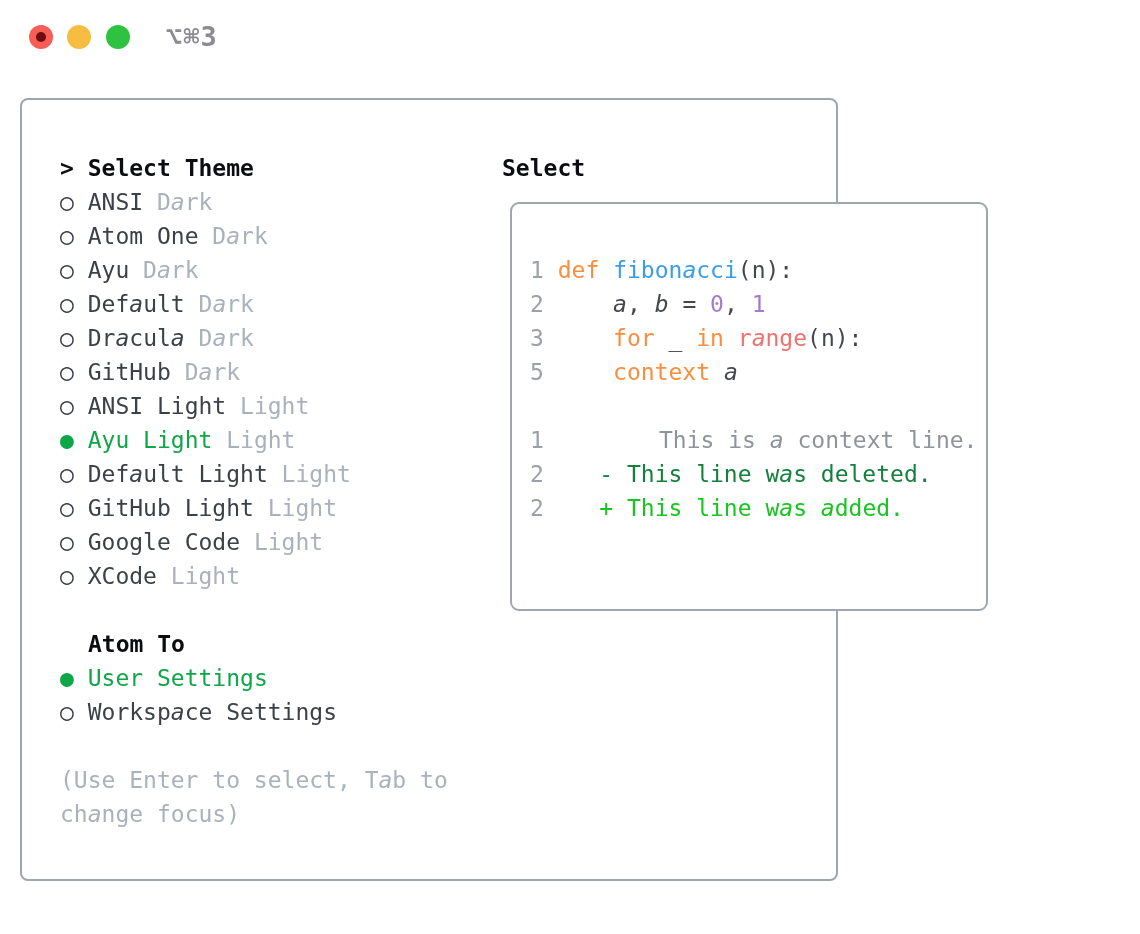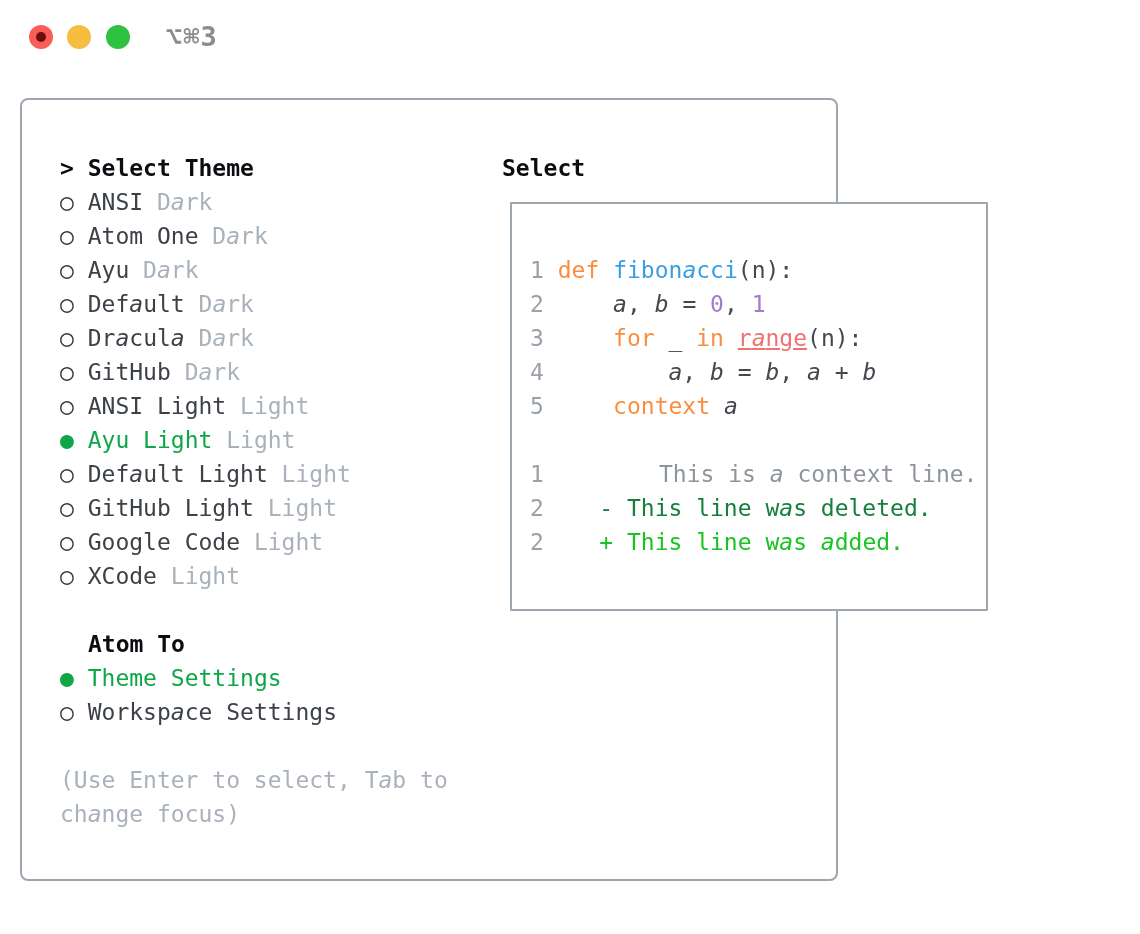--- a/index.html
+++ b/index.html
@@ -22,29 +22,29 @@
   i{font-style:italic;}
   
   .list{position:absolute;white-space:pre;}
   .row{height:34px;white-space:pre;}
   .bullet{color:#3A3F46;}
   .row .name{color:#3C4148;}
   .row.sel .bullet,.row.sel .name{color:#0FA647;}
   .muted{color:#A9B1BB;}
   
   .pbox{position:absolute;left:488px;top:102px;width:478px;height:409px;box-sizing:border-box;
-        border:2px solid #9EA6B0;border-radius:1px;background:#ffffff;}
+        border:2px solid #9EA6B0;border-radius:9px;background:#ffffff;}
   .plines{position:absolute;left:18px;top:49px;}
   .cline{height:34px;white-space:pre;}
   .s-ln{color:#9AA1A9;}
   .s-code{color:#44484E;}
   .s-kw{color:#FA8D3E;}
   .s-fn{color:#399EE6;}
   .s-num{color:#A37ACC;}
-  .s-rng{color:#F0716F;text-decoration:underline;}
+  .s-rng{color:#F0716F;}
   .s-var{color:#44484E;font-style:italic;}
   .s-ctx{color:#8D949C;margin-left:32px;}
   .s-del{color:#15803d;}
   .s-add{color:#17C420;}
 </style>
 </head>
 <body>
 
 <div class="window">
 
@@ -58,32 +58,31 @@
   </div>
 
   <div class="panel">
 
     <div class="line hdr" style="left:38px;top:51px;"><span>&gt; </span><span>Select Theme</span></div>
 
     <div class="list" id="theme-list" style="left:38px;top:85px;"><div class="row"><span class="bullet">○</span><span> </span><span class="name">ANSI</span><span class="muted"> D<i>a</i>rk</span></div><div class="row"><span class="bullet">○</span><span> </span><span class="name">Atom One</span><span class="muted"> D<i>a</i>rk</span></div><div class="row"><span class="bullet">○</span><span> </span><span class="name">Ayu</span><span class="muted"> D<i>a</i>rk</span></div><div class="row"><span class="bullet">○</span><span> </span><span class="name">Def<i>a</i>ult</span><span class="muted"> D<i>a</i>rk</span></div><div class="row"><span class="bullet">○</span><span> </span><span class="name">Dr<i>a</i>cul<i>a</i></span><span class="muted"> D<i>a</i>rk</span></div><div class="row"><span class="bullet">○</span><span> </span><span class="name">GitHub</span><span class="muted"> D<i>a</i>rk</span></div><div class="row"><span class="bullet">○</span><span> </span><span class="name">ANSI Light</span><span class="muted"> Light</span></div><div class="row sel"><span class="bullet">●</span><span> </span><span class="name">Ayu Light</span><span class="muted"> Light</span></div><div class="row"><span class="bullet">○</span><span> </span><span class="name">Def<i>a</i>ult Light</span><span class="muted"> Light</span></div><div class="row"><span class="bullet">○</span><span> </span><span class="name">GitHub Light</span><span class="muted"> Light</span></div><div class="row"><span class="bullet">○</span><span> </span><span class="name">Google Code</span><span class="muted"> Light</span></div><div class="row"><span class="bullet">○</span><span> </span><span class="name">XCode</span><span class="muted"> Light</span></div></div>
 
     <div class="line hdr" style="left:66px;top:527px;">Atom To</div>
 
-    <div class="list" id="apply-list" style="left:38px;top:561px;"><div class="row sel"><span class="bullet">●</span><span> </span><span class="name">Theme Settings</span></div><div class="row"><span class="bullet">○</span><span> </span><span class="name">Worksp<i>a</i>ce Settings</span></div></div>
+    <div class="list" id="apply-list" style="left:38px;top:561px;"><div class="row sel"><span class="bullet">●</span><span> </span><span class="name">User Settings</span></div><div class="row"><span class="bullet">○</span><span> </span><span class="name">Worksp<i>a</i>ce Settings</span></div></div>
 
     <div class="list muted" id="hint-lines" style="left:38px;top:663px;"><div class="row">(Use Enter to select, T<i>a</i>b to</div><div class="row">ch<i>a</i>nge focus)</div></div>
 
     <div class="line hdr" style="left:480px;top:51px;">Select</div>
 
     <div class="pbox">
       <div class="plines" id="preview-lines">
           <div class="cline"><span class="s-ln">1</span><span class="s-code"> </span><span class="s-kw">def</span><span class="s-code"> </span><span class="s-fn">fibon<i>a</i>cci</span><span class="s-code">(n):</span></div>
           <div class="cline"><span class="s-ln">2</span><span class="s-code">     </span><span class="s-var"><i>a</i></span><span class="s-code">, </span><span class="s-var">b</span><span class="s-code"> = </span><span class="s-num">0</span><span class="s-code">, </span><span class="s-num">1</span></div>
           <div class="cline"><span class="s-ln">3</span><span class="s-code">     </span><span class="s-kw">for</span><span class="s-code"> _ </span><span class="s-kw">in</span><span class="s-code"> </span><span class="s-rng">r<i>a</i>nge</span><span class="s-code">(n):</span></div>
-          <div class="cline"><span class="s-ln">4</span><span class="s-code">         </span><span class="s-var"><i>a</i></span><span class="s-code">, </span><span class="s-var">b</span><span class="s-code"> = </span><span class="s-var">b</span><span class="s-code">, </span><span class="s-var"><i>a</i></span><span class="s-code"> + </span><span class="s-var">b</span></div>
           <div class="cline"><span class="s-ln">5</span><span class="s-code">     </span><span class="s-kw">context</span><span class="s-code"> </span><span class="s-var"><i>a</i></span></div>
           <div class="cline"></div>
           <div class="cline"><span class="s-ln">1</span><span class="s-code">      </span><span class="s-ctx">This is <i>a</i> context line.</span></div>
           <div class="cline"><span class="s-ln">2</span><span class="s-code">    </span><span class="s-del">- This line w<i>a</i>s deleted.</span></div>
           <div class="cline"><span class="s-ln">2</span><span class="s-code">    </span><span class="s-add">+ This line w<i>a</i>s <i>a</i>dded.</span></div>
         </div>
     </div>
 
   </div>
 </div>

